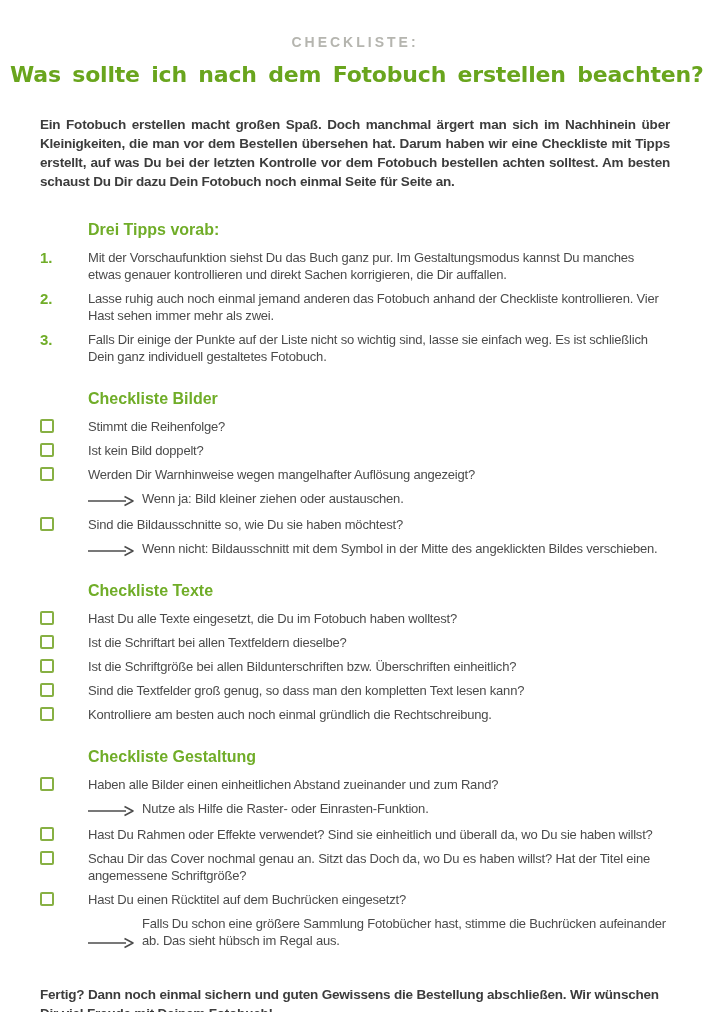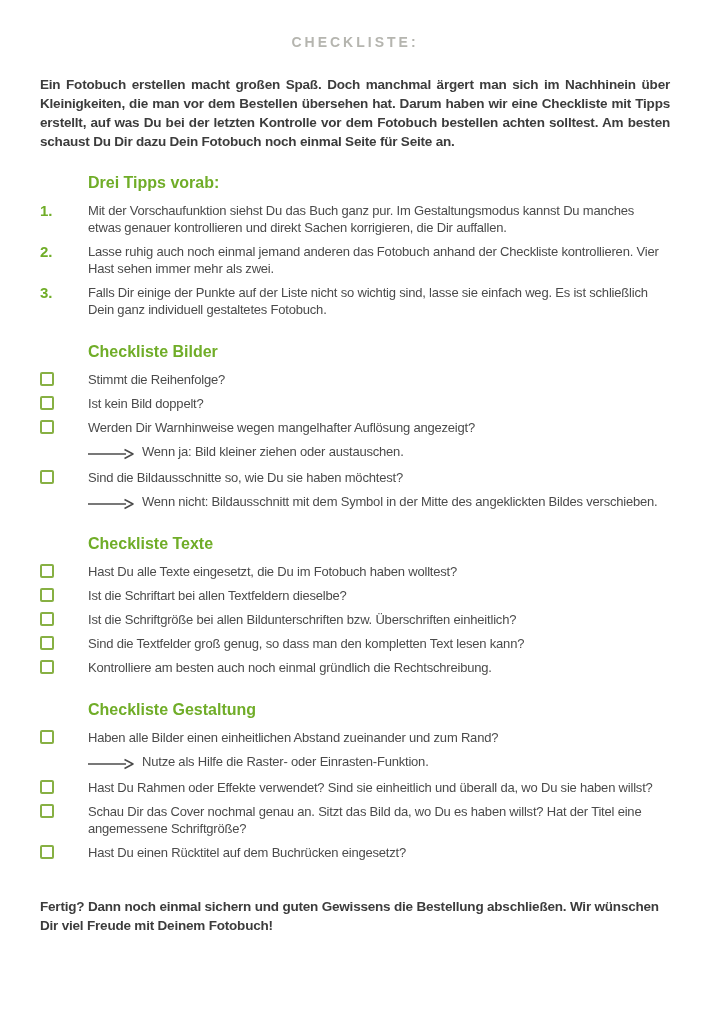--- a/index.html
+++ b/index.html
@@ -39,21 +39,21 @@
     margin-top:25px;
     font-size:13.5px;font-weight:bold;letter-spacing:-0.2px;
     line-height:19px;color:var(--text-dark);
     text-align:justify;
   }
   .section-heading{
     font-size:16px;line-height:20px;
     font-weight:bold;color:var(--heading-green);
     margin:0 0 9px 48px;
   }
-  .tips{margin-top:22px;}
+  .tips{margin-top:29px;}
   .tips-list{list-style:none;}
   .tip-row{
     display:grid;grid-template-columns:48px 1fr;
     align-items:start;
     margin-bottom:7px;
   }
   .tip-number{
     font-size:15px;font-weight:bold;color:var(--heading-green);
     line-height:17px;
   }
@@ -87,20 +87,21 @@
     line-height:19px;color:var(--text-dark);
   }
 </style>
 </head>
 <body>
 
 <div class="page">
 
   <div class="header-block">
     <div class="kicker">CHECKLISTE:</div>
+    <h1 class="title">Was sollte ich nach dem Fotobuch erstellen beachten?</h1>
   </div>
 
   <p class="intro">Ein Fotobuch erstellen macht großen Spaß. Doch manchmal ärgert man sich im Nachhinein über Kleinigkeiten, die man vor dem Bestellen übersehen hat. Darum haben wir eine Checkliste mit Tipps erstellt, auf was Du bei der letzten Kontrolle vor dem Fotobuch bestellen achten solltest. Am besten schaust Du Dir dazu Dein Fotobuch noch einmal Seite für Seite an.</p>
 
   <section class="tips">
     <h2 class="section-heading">Drei Tipps vorab:</h2>
     <ol class="tips-list">
   <li class="tip-row">
     <span class="tip-number">1.</span>
     <span class="tip-text">Mit der Vorschaufunktion siehst Du das Buch ganz pur. Im Gestaltungsmodus kannst Du manches etwas genauer kontrollieren und direkt Sachen korrigieren, die Dir auffallen.</span>
@@ -213,27 +214,36 @@
     <span class="note-text">Nutze als Hilfe die Raster- oder Einrasten-Funktion.</span>
   </div>
 
   <div class="check-row">
     <span class="checkbox" role="checkbox" aria-checked="false"></span>
     <span class="check-text">Hast Du Rahmen oder Effekte verwendet? Sind sie einheitlich und überall da, wo Du sie haben willst?</span>
   </div>
 
   <div class="check-row">
     <span class="checkbox" role="checkbox" aria-checked="false"></span>
-    <span class="check-text">Schau Dir das Cover nochmal genau an. Sitzt das Bild da, wo Du es haben willst? Hat der Titel eine angemessene Schriftgröße?</span>
+    <span class="check-text">Schau Dir das Cover nochmal genau an. Sitzt das Doch da, wo Du es haben willst? Hat der Titel eine angemessene Schriftgröße?</span>
   </div>
 
   <div class="check-row">
     <span class="checkbox" role="checkbox" aria-checked="false"></span>
     <span class="check-text">Hast Du einen Rücktitel auf dem Buchrücken eingesetzt?</span>
   </div>
 
+  <div class="note-row">
+    <span class="arrow">
+      <svg width="46" height="12" viewBox="0 0 46 12">
+        <line x1="0" y1="6" x2="38" y2="6" stroke="#4b4b4b" stroke-width="1.5"></line>
+        <path d="M36.5 1.5 L45 6 L36.5 10.5" fill="none" stroke="#4b4b4b" stroke-width="1.5" stroke-linejoin="round"></path>
+      </svg>
+    </span>
+    <span class="note-text">Falls Du schon eine größere Sammlung Fotobücher hast, stimme die Buchrücken aufeinander ab. Das sieht hübsch im Regal aus.</span>
+  </div>
 </div>
   </section>
 </div>
 
   <p class="outro">Fertig? Dann noch einmal sichern und guten Gewissens die Bestellung abschließen. Wir wünschen Dir viel Freude mit Deinem Fotobuch!</p>
 
 </div>
 
 </body></html>

